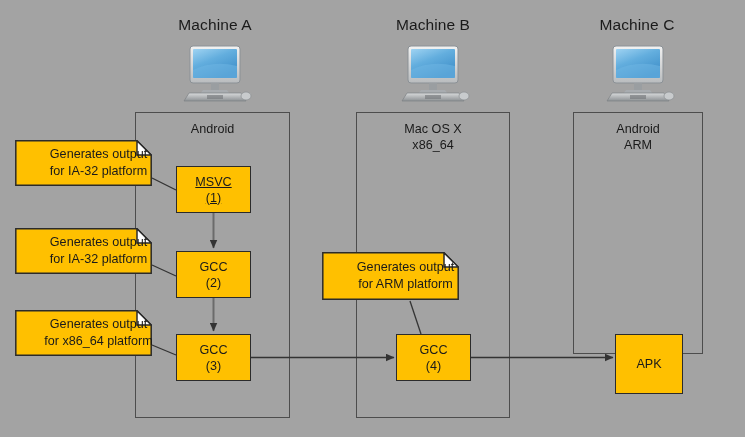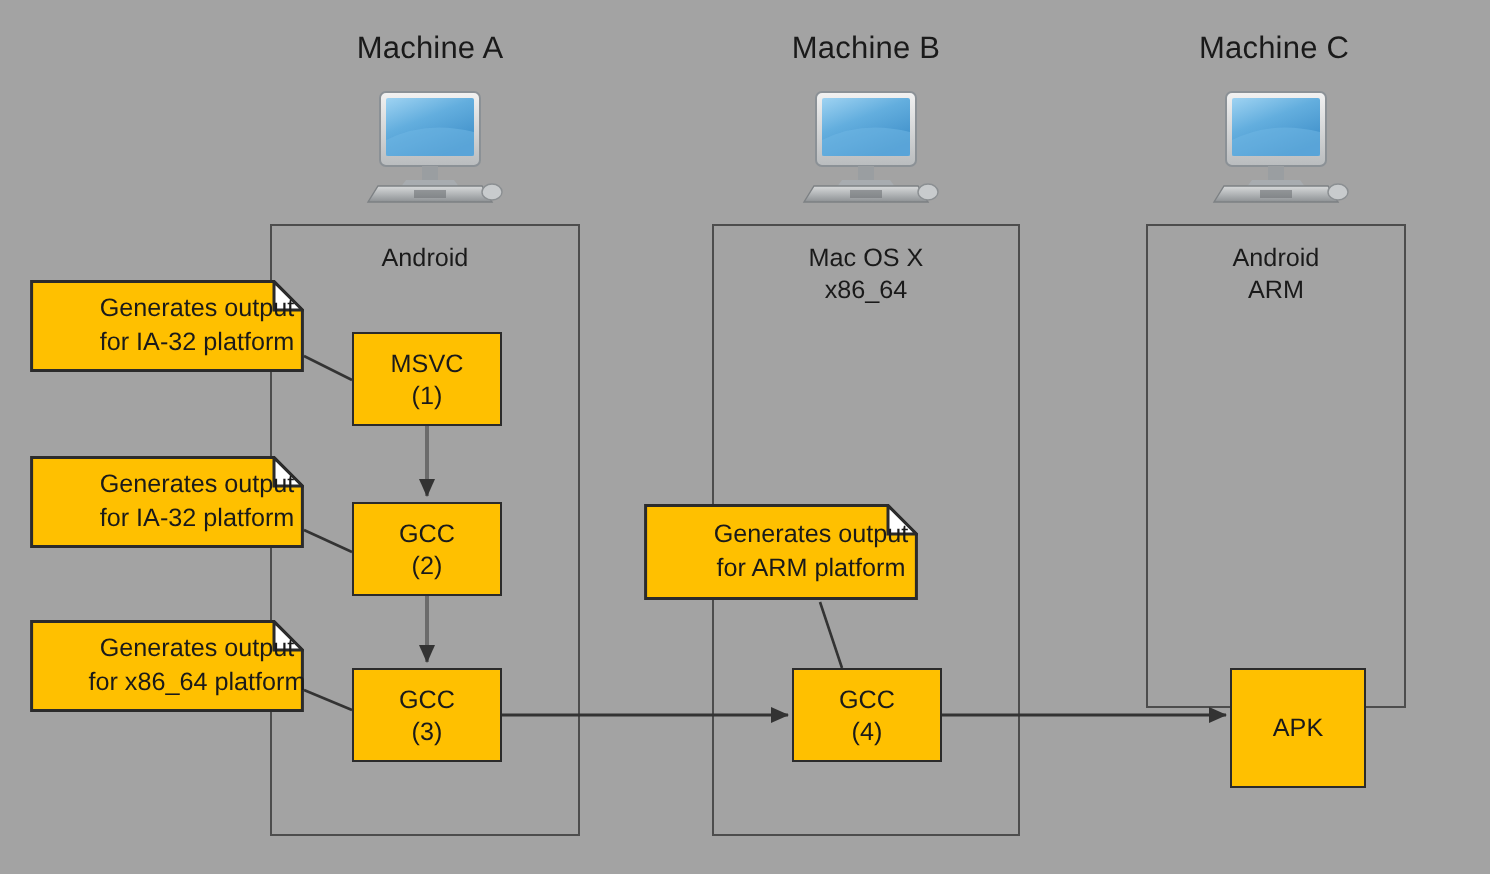--- a/index.html
+++ b/index.html
@@ -142,21 +142,21 @@
       <ellipse cx="69" cy="52" rx="5" ry="4" fill="#c8cbcd" stroke="#8b8f92" stroke-width="0.7"></ellipse>
     </svg>
   </div>
 
   <div class="machine-box" style="left:135px; top:112px; width:155px; height:306px;">
     <div class="os-label">
       <div>Android</div>
     </div>
   </div>
 
-  <div class="proc-box" style="left:176px; top:166px; width:75px; height:47px;">
+  <div class="proc-box" style="left:176px; top:166px; width:75px; height:47px;text-decoration:underline;">
     <div>MSVC</div>
     <div>(1)</div>
   </div>
 
   <div class="proc-box" style="left:176px; top:251px; width:75px; height:47px;">
     <div>GCC</div>
     <div>(2)</div>
   </div>
 
   <div class="proc-box" style="left:176px; top:334px; width:75px; height:47px;">

